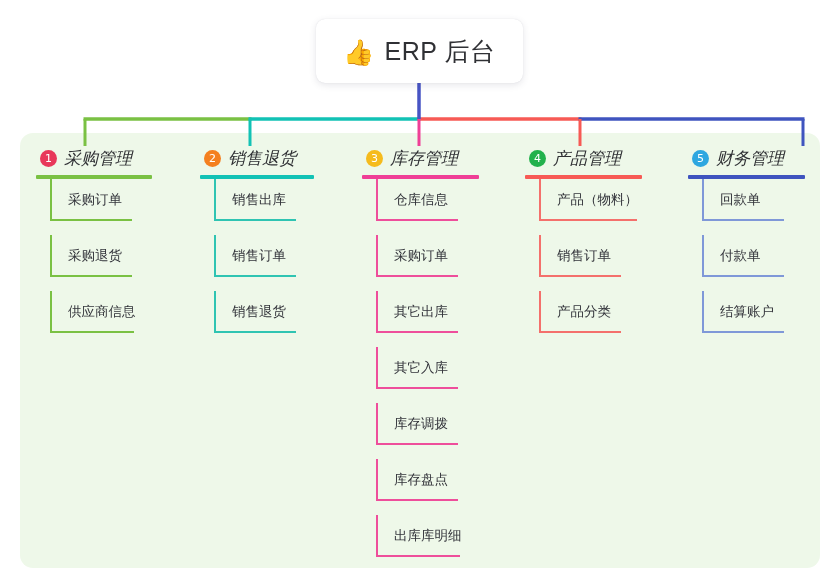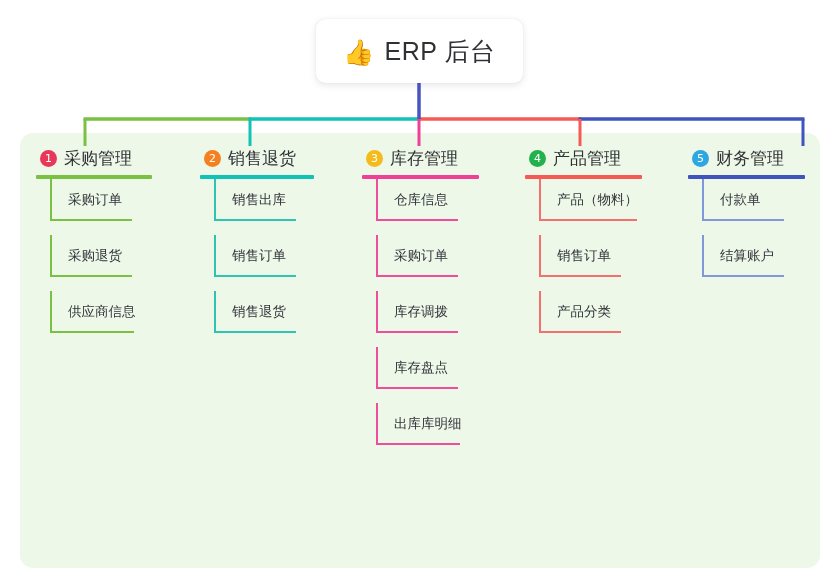--- a/index.html
+++ b/index.html
@@ -92,20 +92,21 @@
     font-size: 11px;
     line-height: 17px;
     text-align: center;
     font-family: "DejaVu Sans", sans-serif;
     flex: 0 0 auto;
   }
   .col-title {
     font-size: 17px;
     color: #2f3034;
     white-space: nowrap;
+    font-style: italic;
   }
   .col-rule {
     height: 4px;
     border-radius: 1px;
     margin-top: 5px;
   }
 
   .items {
     position: relative;
     margin-top: 0;
@@ -223,20 +224,30 @@
             <div class="item-label">仓库信息</div>
             <div class="item-rule" style="background: rgb(238, 78, 155); width: 82px;"></div>
           </div>
           <div class="item">
             <div class="item-stem" style="background: rgb(238, 78, 155);"></div>
             <div class="item-label">采购订单</div>
             <div class="item-rule" style="background: rgb(238, 78, 155); width: 82px;"></div>
           </div>
           <div class="item">
             <div class="item-stem" style="background: rgb(238, 78, 155);"></div>
+            <div class="item-label">其它出库</div>
+            <div class="item-rule" style="background: rgb(238, 78, 155); width: 82px;"></div>
+          </div>
+          <div class="item">
+            <div class="item-stem" style="background: rgb(238, 78, 155);"></div>
+            <div class="item-label">其它入库</div>
+            <div class="item-rule" style="background: rgb(238, 78, 155); width: 82px;"></div>
+          </div>
+          <div class="item">
+            <div class="item-stem" style="background: rgb(238, 78, 155);"></div>
             <div class="item-label">库存调拨</div>
             <div class="item-rule" style="background: rgb(238, 78, 155); width: 82px;"></div>
           </div>
           <div class="item">
             <div class="item-stem" style="background: rgb(238, 78, 155);"></div>
             <div class="item-label">库存盘点</div>
             <div class="item-rule" style="background: rgb(238, 78, 155); width: 82px;"></div>
           </div>
           <div class="item">
             <div class="item-stem" style="background: rgb(238, 78, 155);"></div>
@@ -271,20 +282,25 @@
       </div>
       <div class="column" style="left: 688px;">
         <div class="col-header">
           <span class="badge" style="background: rgb(46, 167, 224);">5</span>
           <span class="col-title">财务管理</span>
         </div>
         <div class="col-rule" style="background: rgb(63, 84, 191); width: 117px;"></div>
         <div class="items">
           <div class="item">
             <div class="item-stem" style="background: rgb(127, 152, 216);"></div>
+            <div class="item-label">回款单</div>
+            <div class="item-rule" style="background: rgb(127, 152, 216); width: 82px;"></div>
+          </div>
+          <div class="item">
+            <div class="item-stem" style="background: rgb(127, 152, 216);"></div>
             <div class="item-label">付款单</div>
             <div class="item-rule" style="background: rgb(127, 152, 216); width: 82px;"></div>
           </div>
           <div class="item">
             <div class="item-stem" style="background: rgb(127, 152, 216);"></div>
             <div class="item-label">结算账户</div>
             <div class="item-rule" style="background: rgb(127, 152, 216); width: 82px;"></div>
           </div>
         </div>
       </div>

